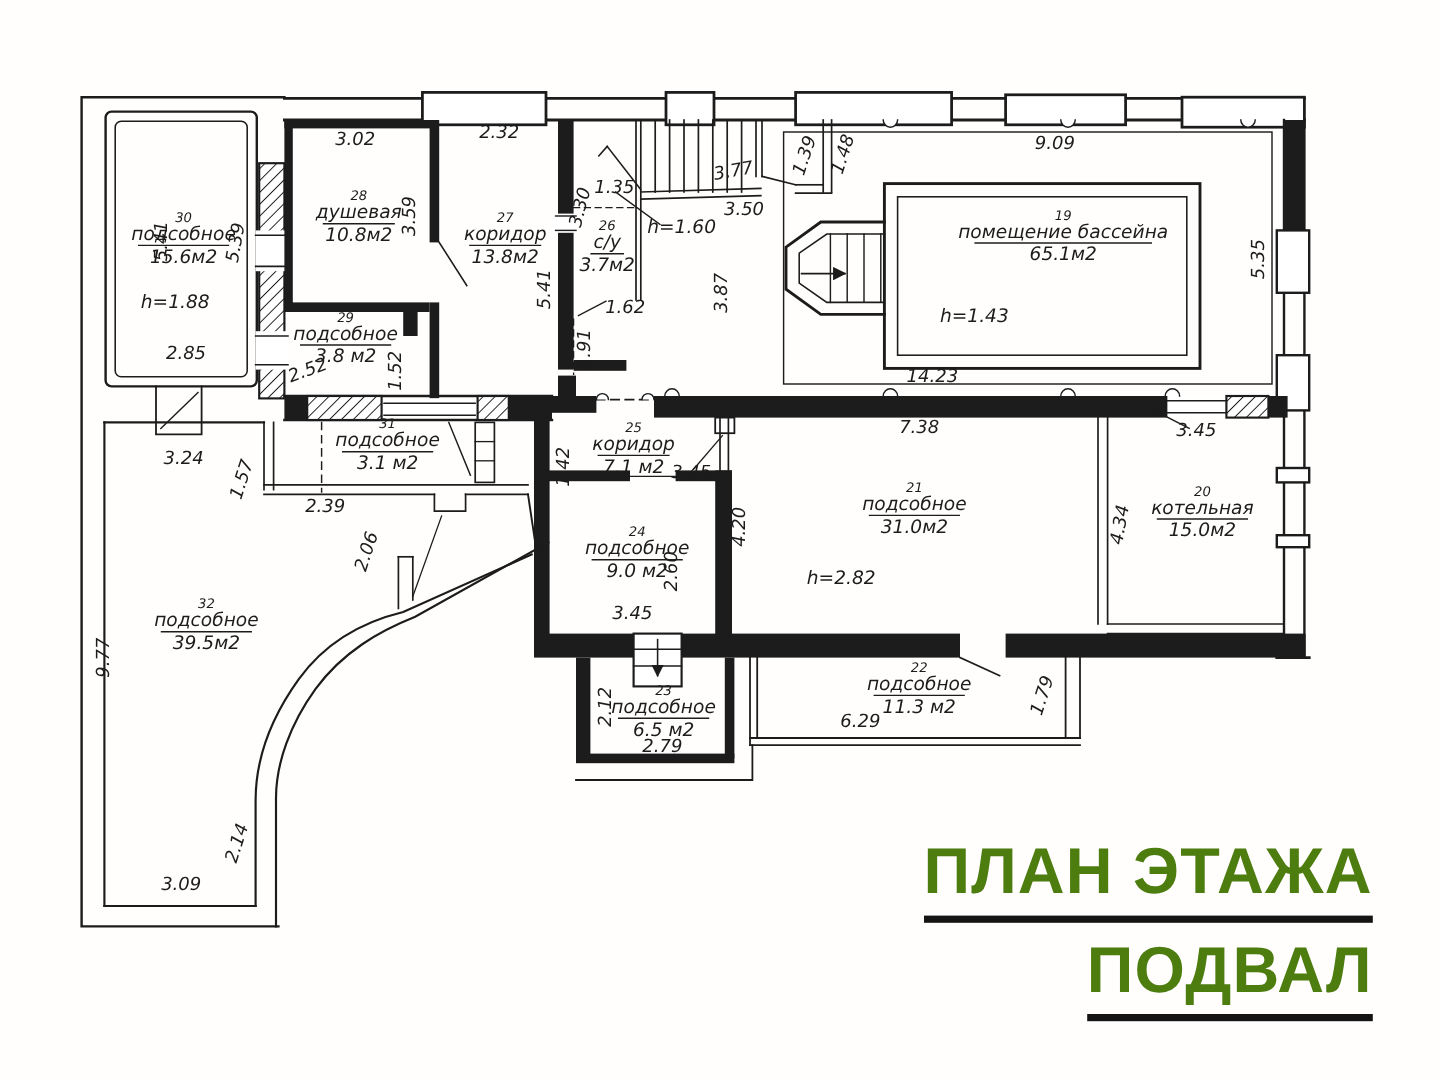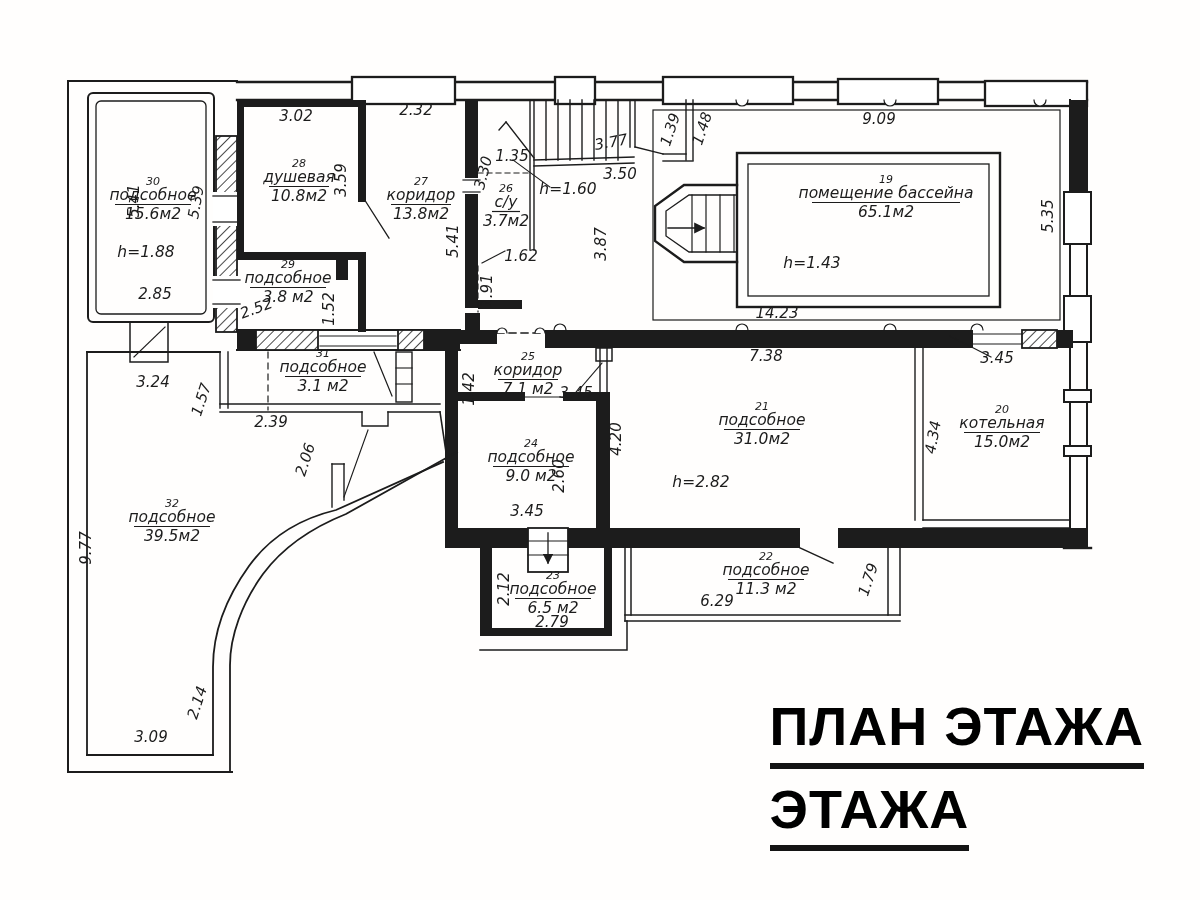--- a/index.html
+++ b/index.html
@@ -1,21 +1,21 @@
 <!DOCTYPE html>
 <html><head>
 <meta charset="utf-8">
 <style>
   html,body{margin:0;padding:0;background:#fff;}
   #page{position:relative;width:1200px;height:900px;background:#fffefd;overflow:hidden;
         font-family:"DejaVu Sans",sans-serif;}
   #plan{position:absolute;left:0;top:0;}
   #plan text{font-family:"DejaVu Sans",sans-serif;font-style:italic;fill:#1c1c1c;}
-  .title-block{position:absolute;right:56px;top:698px;text-align:left;
-               font-family:"Liberation Sans",sans-serif;font-weight:bold;color:#000000;}
+  .title-block{position:absolute;right:56px;top:698px;text-align:right;
+               font-family:"Liberation Sans",sans-serif;font-weight:bold;color:#4d7c0f;}
   .title-line{display:inline-block;font-size:54px;letter-spacing:1px;line-height:1.05;
               border-bottom:6px solid #141414;padding-bottom:8px;}
   .title-line.second{margin-top:12px;}
 </style>
 </head>
 <body>
 
 <div id="page">
 
 <svg id="plan" width="1200" height="900" viewBox="0 0 1200 900" xmlns="http://www.w3.org/2000/svg">
@@ -332,16 +332,16 @@
         <text x="509" y="589" font-size="15" text-anchor="middle" transform="rotate(-90 509 589)">2.12</text>
         <text x="552" y="627" font-size="15" text-anchor="middle">2.79</text>
         <text x="717" y="606" font-size="15" text-anchor="middle">6.29</text>
         <text x="873" y="581" font-size="15" text-anchor="middle" transform="rotate(-72 873 581)">1.79</text>
         <text x="938" y="438" font-size="15" text-anchor="middle" transform="rotate(-80 938 438)">4.34</text>
       </g>
 </svg>
 
 <div class="title-block">
   <div><span class="title-line">ПЛАН ЭТАЖА</span></div>
-  <div><span class="title-line second">ЭТАЖА</span></div>
+  <div><span class="title-line second">ПОДВАЛ</span></div>
 </div>
 
 </div>
 
 </body></html>

